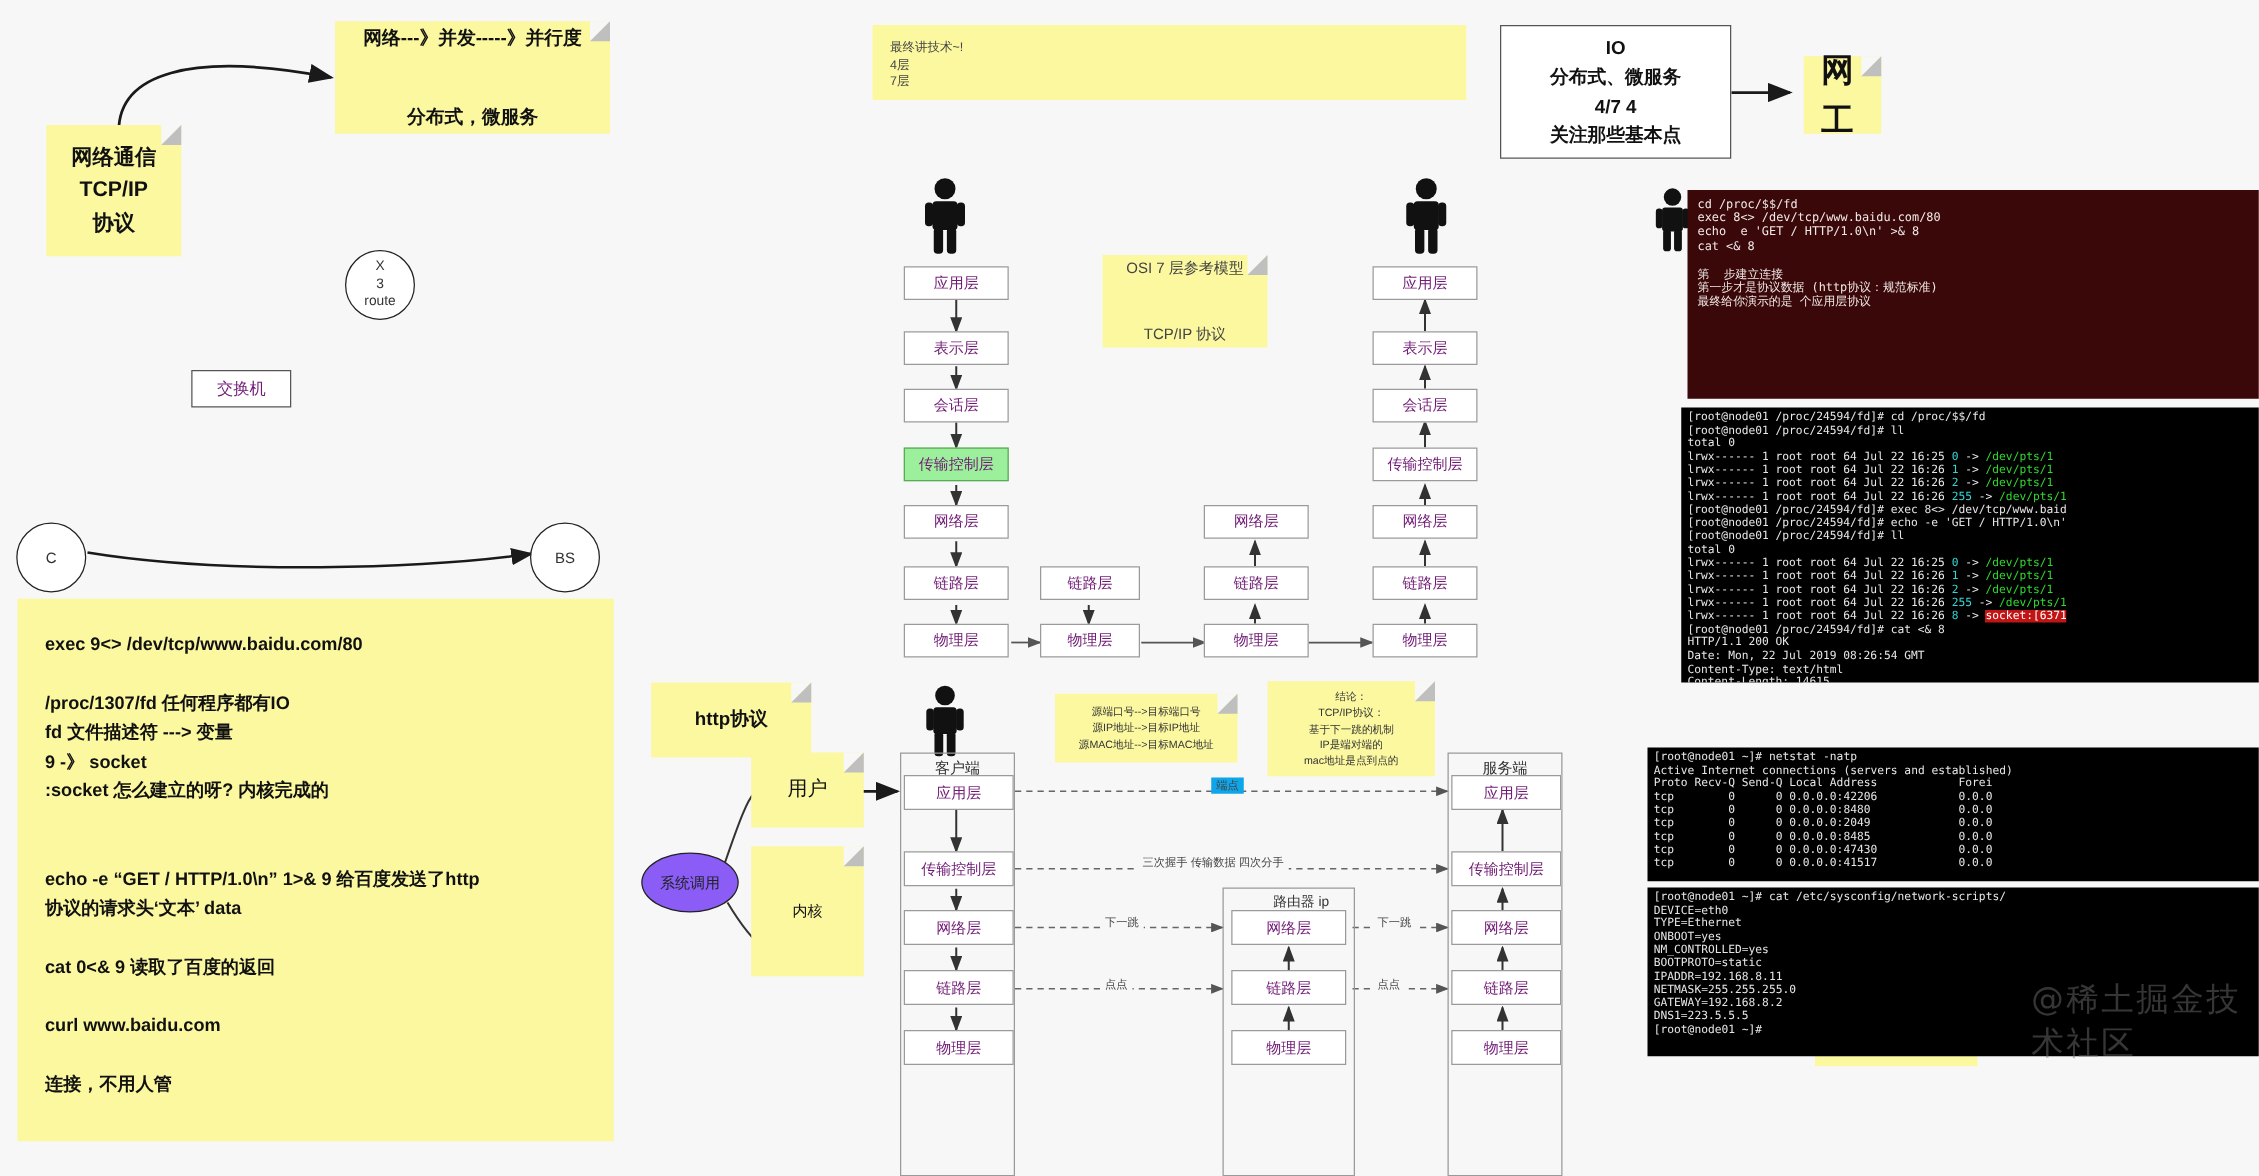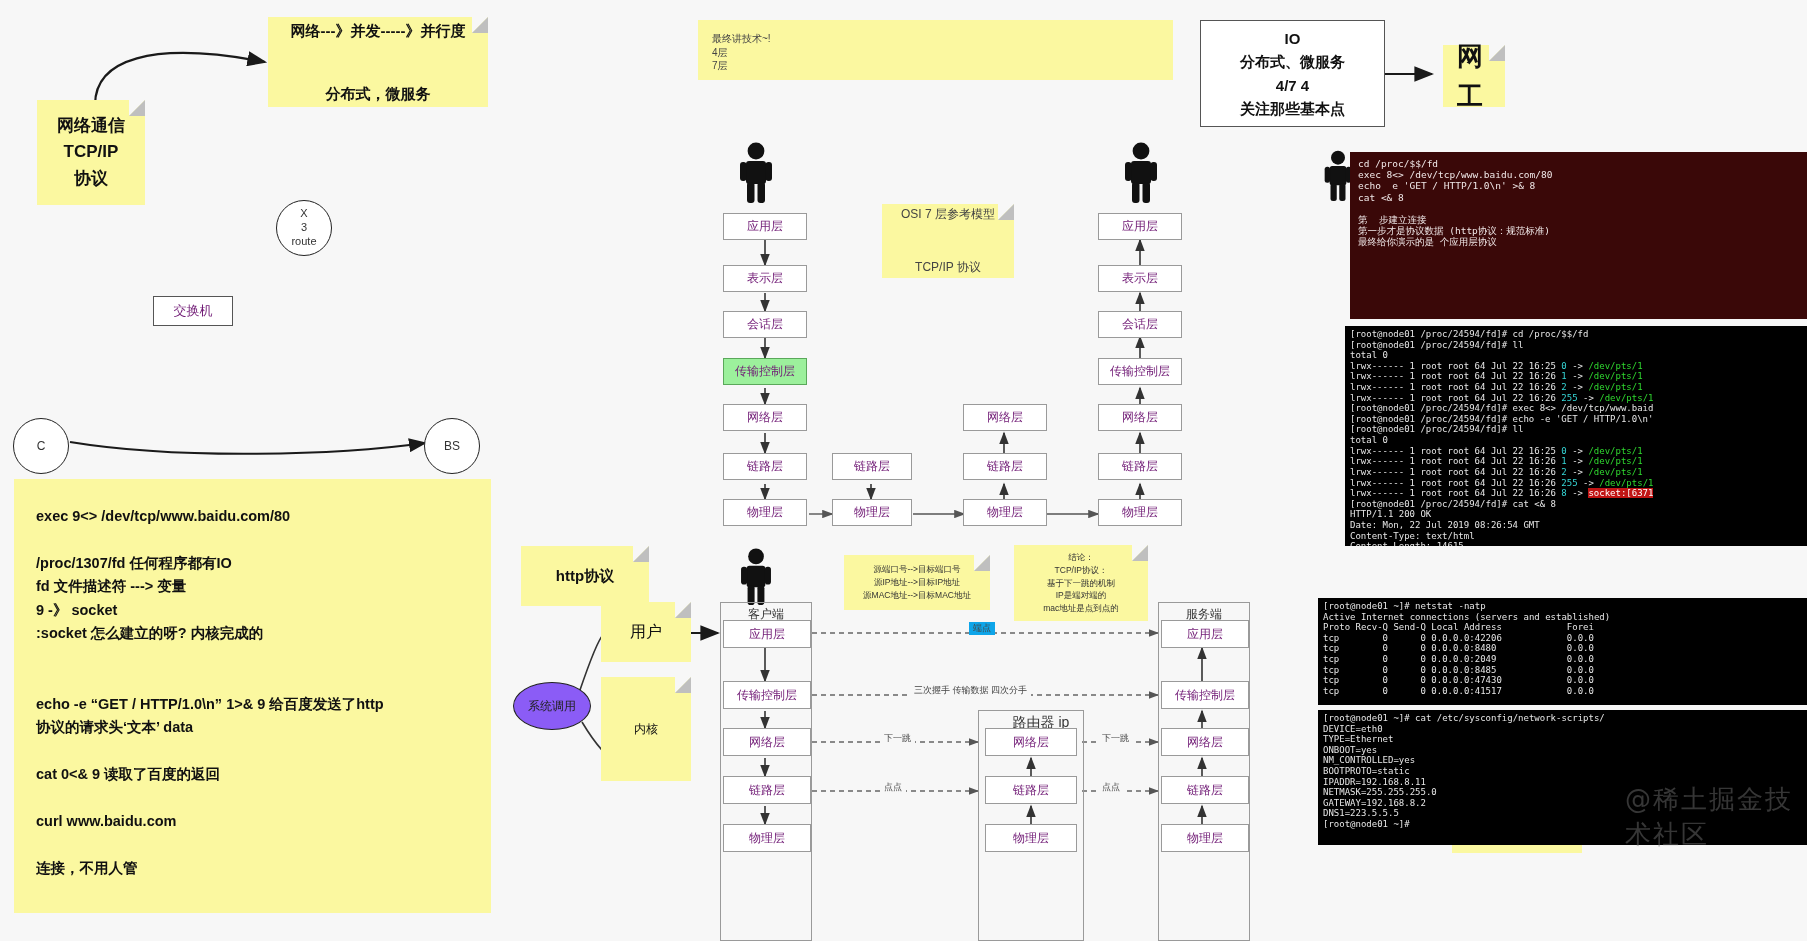--- a/index.html
+++ b/index.html
@@ -298,21 +298,21 @@
       <div class="box" style="left: 1098px; top: 499px; width: 84px; height: 27px;">物理层</div>
     </div>
 
   <div class="grp" style="left:720px;top:602px;width:92px;height:339px;"></div>
   <div style="position:absolute;left:720px;top:606px;width:92px;text-align:center;font-size:12px;color:#333;">客户端</div>
 
   <div class="grp" style="left:1158px;top:602px;width:92px;height:339px;"></div>
   <div style="position:absolute;left:1158px;top:606px;width:92px;text-align:center;font-size:12px;color:#333;">服务端</div>
 
   <div class="grp" style="left:978px;top:710px;width:106px;height:231px;"></div>
-  <div style="position:absolute;left:978px;top:714px;width:126px;text-align:center;font-size:14px;color:#333;">路由器 ip</div>
+  <div style="position:absolute;left:978px;top:714px;width:126px;text-align:center;font-size:11px;color:#333;">路由器 ip</div>
 
   <div id="bot-client">
       <div class="box" style="left: 723px; top: 620px; width: 88px; height: 28px;">应用层</div>
       <div class="box" style="left: 723px; top: 681px; width: 88px; height: 28px;">传输控制层</div>
       <div class="box" style="left: 723px; top: 728px; width: 88px; height: 28px;">网络层</div>
       <div class="box" style="left: 723px; top: 776px; width: 88px; height: 28px;">链路层</div>
       <div class="box" style="left: 723px; top: 824px; width: 88px; height: 28px;">物理层</div>
     </div>
   <div id="bot-server">
       <div class="box" style="left: 1161px; top: 620px; width: 88px; height: 28px;">应用层</div>

